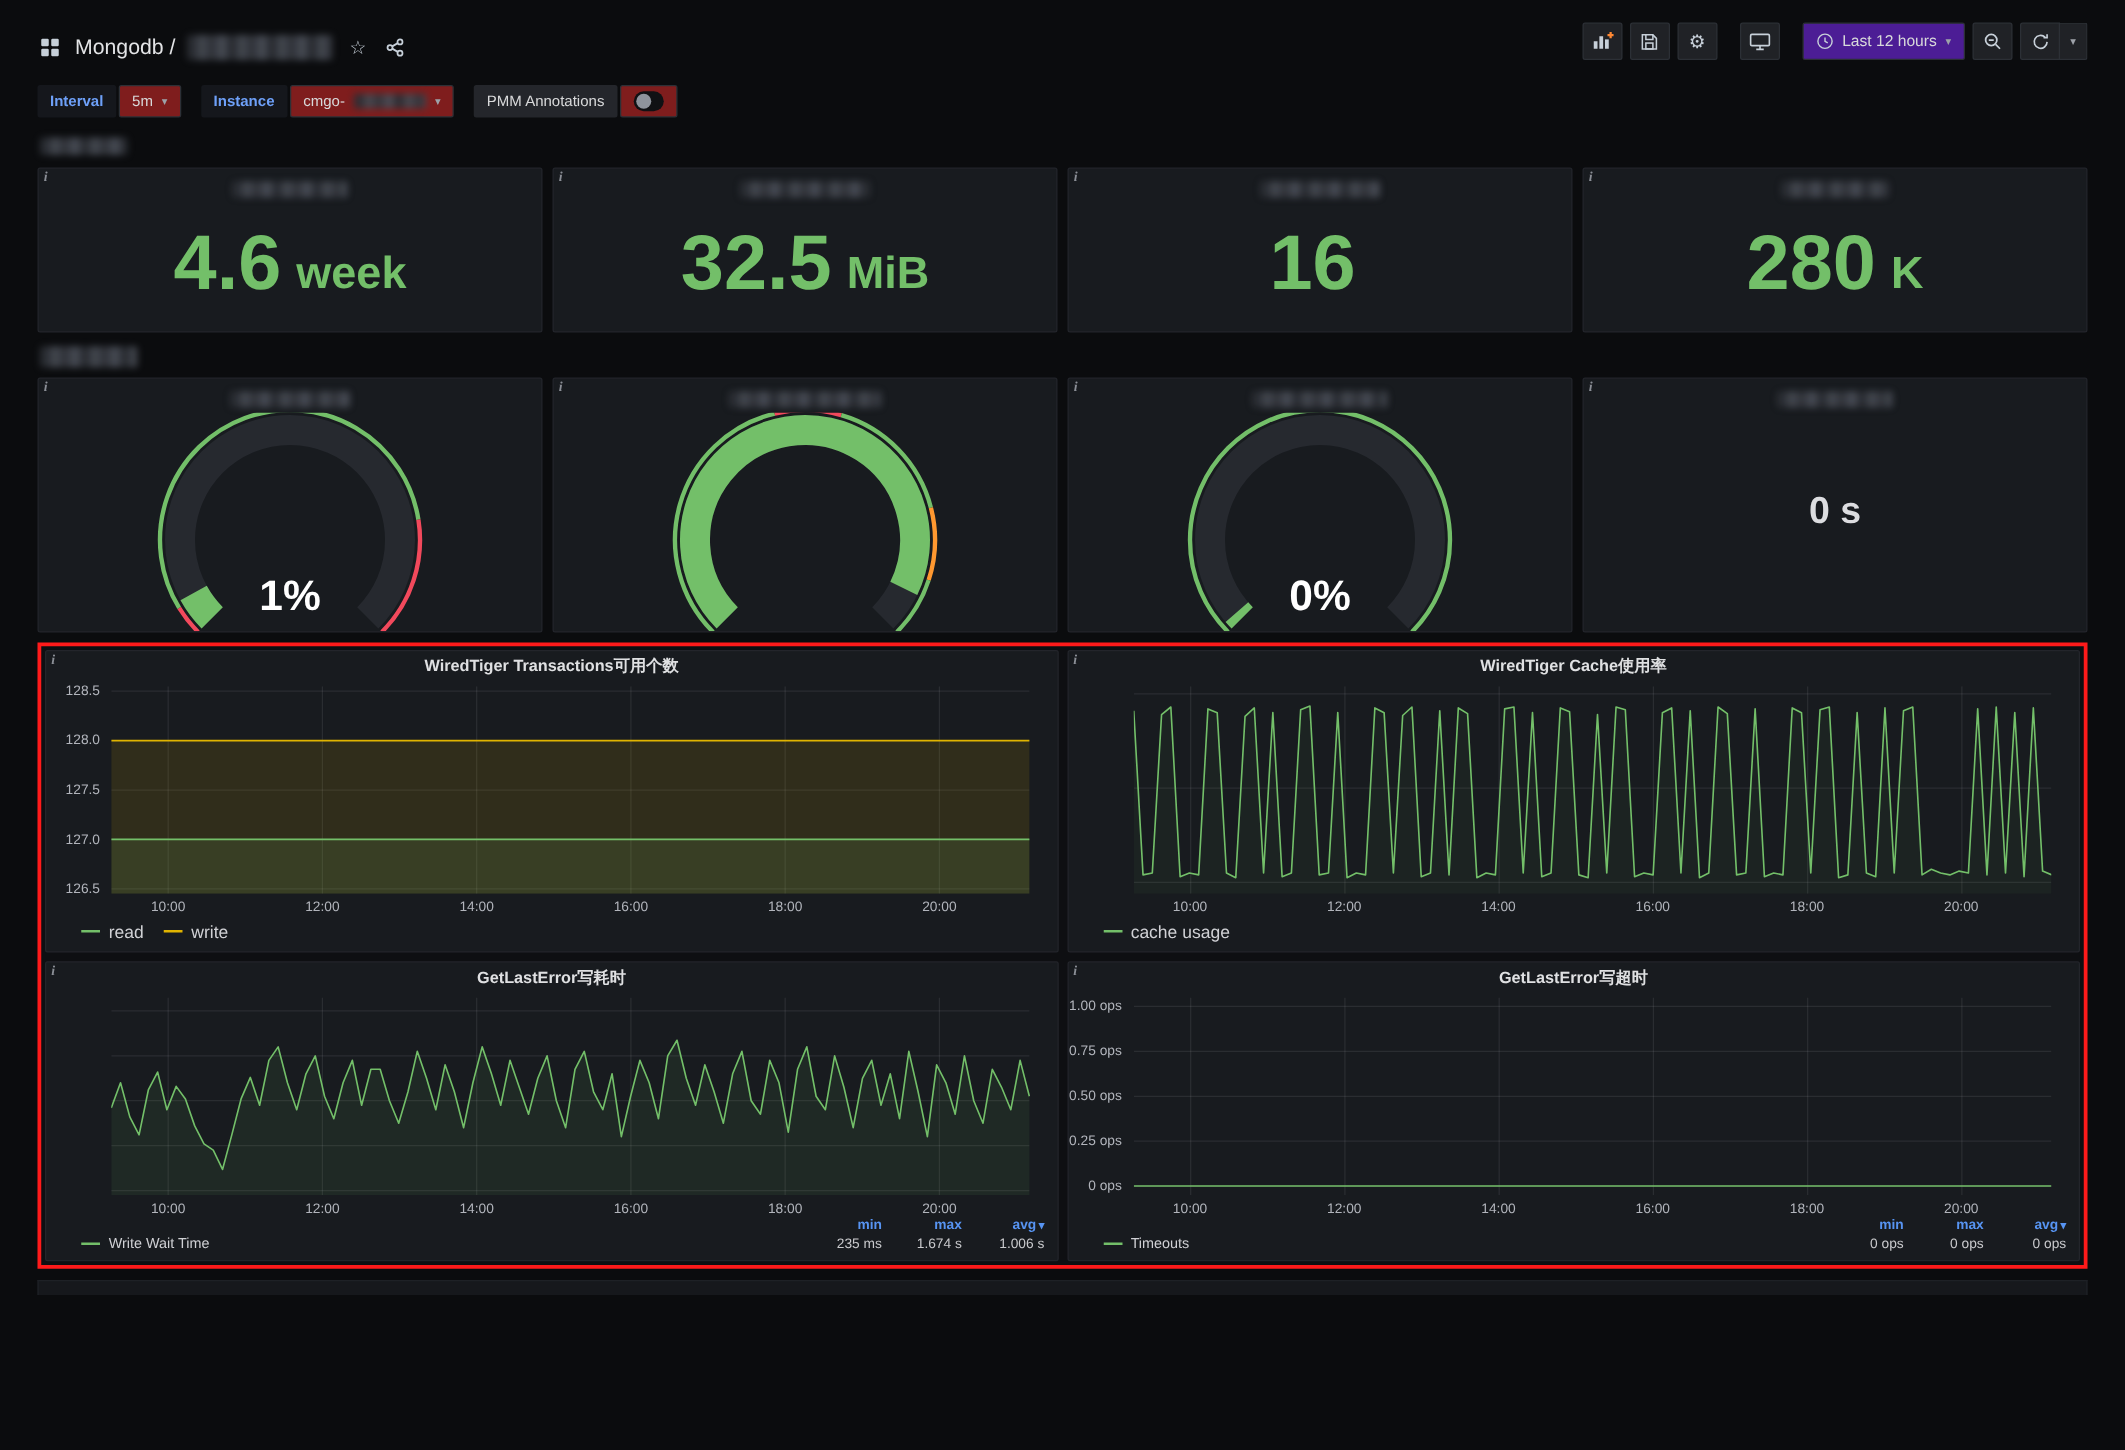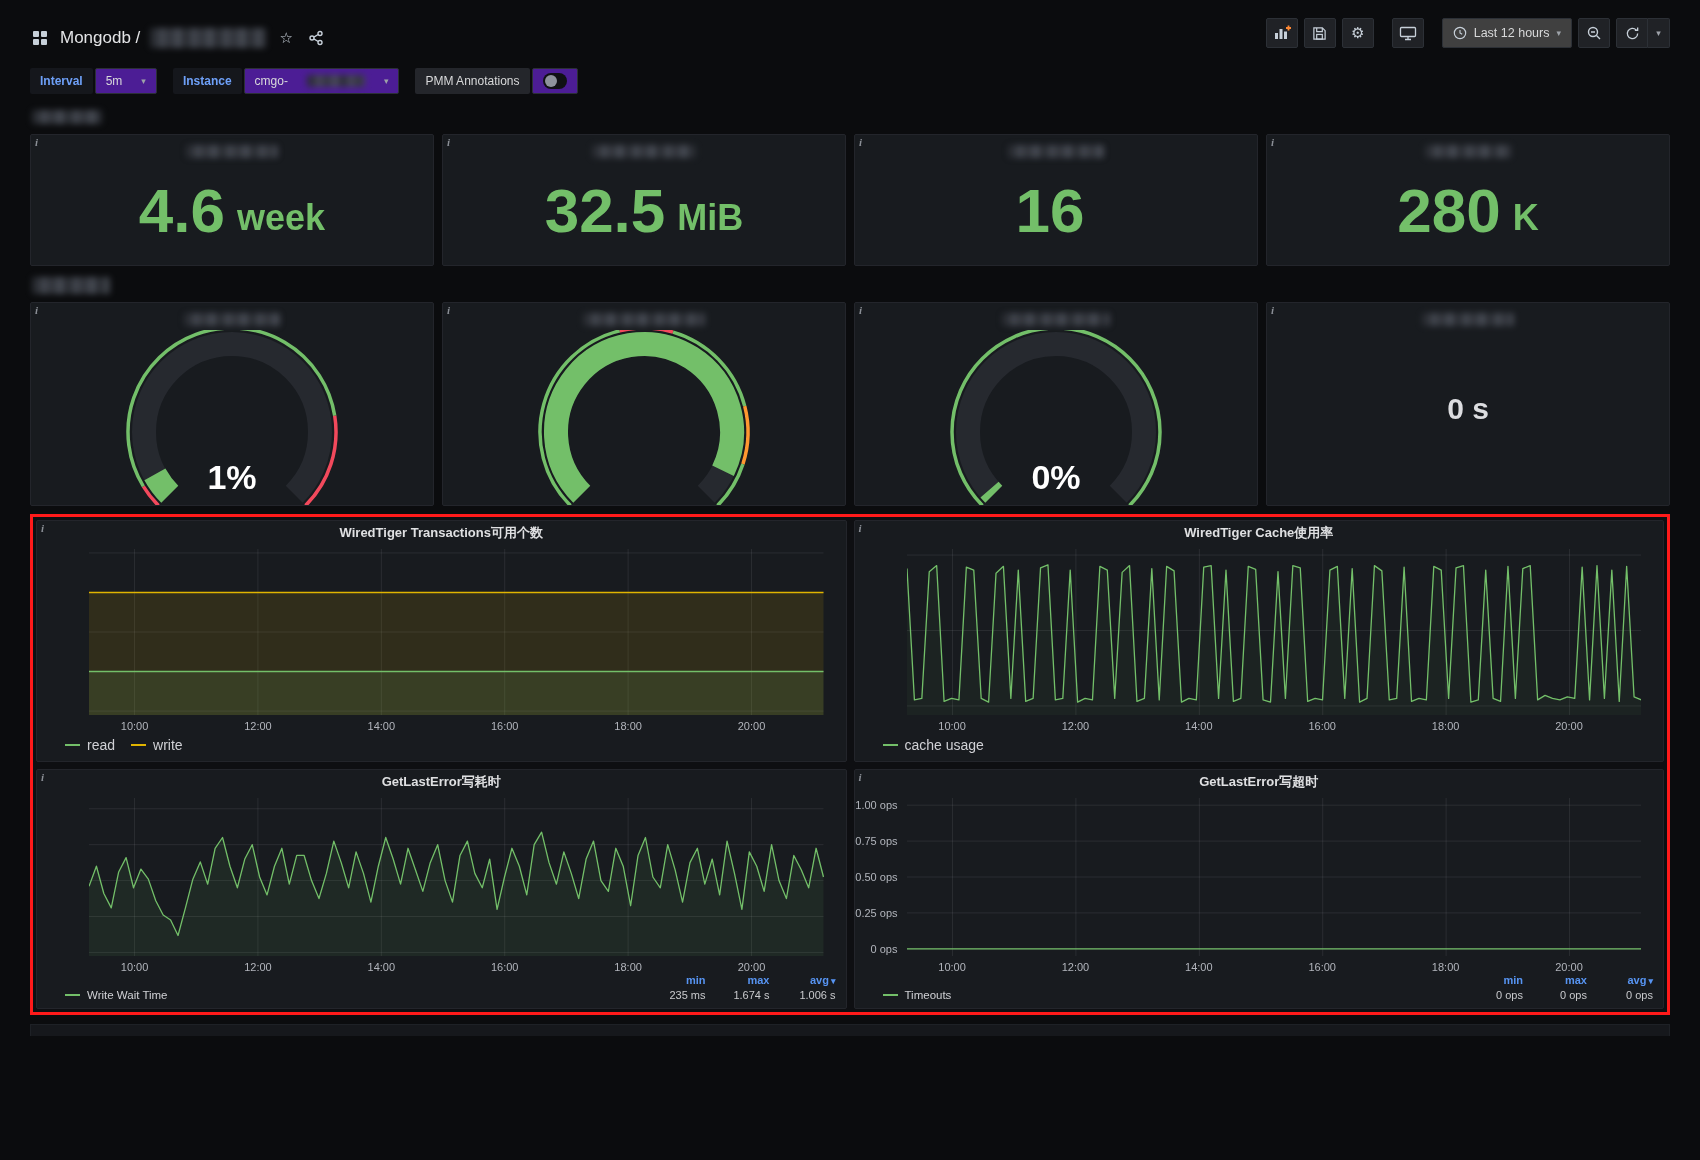--- a/index.html
+++ b/index.html
@@ -6,31 +6,31 @@
   body{width:1700px;height:1160px;overflow:hidden;font-family:"Liberation Sans",sans-serif;color:#d8d9da;}
   .page{width:1700px;height:1160px;background:#0b0c0e;box-sizing:border-box;padding:14px 30px 0 30px;}
   
   .topbar{display:flex;align-items:flex-end;justify-content:space-between;height:34px;margin-bottom:20px;}
   .topbar-left{display:flex;align-items:center;gap:10px;}
   .dash-title{font-size:17px;font-weight:500;color:#e3e4e6;}
   .plain-icon{display:inline-flex;align-items:center;justify-content:center;width:20px;height:20px;color:#c7d0d9;cursor:pointer;font-size:15px;}
   .topbar-right{display:flex;align-items:center;gap:6px;}
   .icon-btn{width:32px;height:30px;background:#202226;border:1px solid #2c3036;border-radius:2px;display:inline-flex;align-items:center;justify-content:center;cursor:pointer;color:#c7d0d9;box-sizing:border-box;font-size:15px;}
   .btn-gap{width:6px;}
-  .time-picker{height:30px;background:#404040;border:1px solid #2c3036;border-radius:2px;display:inline-flex;align-items:center;gap:7px;padding:0 10px;font-size:12.5px;color:#d8d9da;cursor:pointer;box-sizing:border-box;}
+  .time-picker{height:30px;background:#4c1d95;border:1px solid #2c3036;border-radius:2px;display:inline-flex;align-items:center;gap:7px;padding:0 10px;font-size:12.5px;color:#d8d9da;cursor:pointer;box-sizing:border-box;}
   .caret{font-size:9px;color:#9da2a9;line-height:1;}
   .split{display:inline-flex;}
   .split .icon-btn:first-child{border-top-right-radius:0;border-bottom-right-radius:0;}
   .split .icon-btn:last-child{border-left:none;border-top-left-radius:0;border-bottom-left-radius:0;width:22px;}
   
   .filterbar{display:flex;align-items:center;margin-bottom:14px;}
   .chip-group{display:flex;gap:2px;margin-right:16px;align-items:flex-end;}
   .chip{height:26px;display:inline-flex;align-items:center;padding:0 10px;font-size:12px;border-radius:2px;box-sizing:border-box;}
   .chip-label{background:#15171c;color:#6ea0f8;font-weight:700;}
-  .chip-value{background:#4c1d95;border:1px solid #2c3036;color:#d8d9da;gap:19px;cursor:pointer;}
+  .chip-value{background:#7f1d1d;border:1px solid #2c3036;color:#d8d9da;gap:7px;cursor:pointer;}
   .chip-plain{background:#24262b;color:#d8d9da;}
   .toggle-box{width:46px;justify-content:center;}
   .toggle{width:30px;height:16px;border-radius:8px;background:#101114;position:relative;display:inline-block;cursor:pointer;}
   .toggle .knob{position:absolute;left:2px;top:2px;width:12px;height:12px;border-radius:50%;background:#8e939c;}
   
   .blur{display:inline-block;border-radius:2px;filter:blur(3px);opacity:.95;background:repeating-linear-gradient(90deg,#2c2f35 0 8px,#43474f 8px 16px,#34373e 16px 24px,#474b54 24px 32px);}
   .row-head{margin:4px 0 8px 2px;height:18px;display:flex;align-items:center;}
   
   .panel{background:#181b1f;border:1px solid #23252b;border-radius:2px;position:relative;box-sizing:border-box;}
   .info-corner{position:absolute;top:1px;left:4px;font:italic 700 11px "Liberation Serif",serif;color:#8b8f96;z-index:3;cursor:pointer;}
@@ -287,20 +287,27 @@
         </div>
       <div class="text-panel-value">0 s</div>
     </div>
   </section>
 
   <section class="highlight">
     <div class="panel chart-panel">
       <span class="info-corner">i</span>
       <div class="chart-title">WiredTiger Transactions可用个数</div>
       <div class="chart-body">
+        <div class="ycol">
+            <span class="ytick" style="top: 2.38095%;">128.5</span>
+            <span class="ytick" style="top: 26.1905%;">128.0</span>
+            <span class="ytick" style="top: 50%;">127.5</span>
+            <span class="ytick" style="top: 73.8095%;">127.0</span>
+            <span class="ytick" style="top: 97.619%;">126.5</span>
+          </div>
         <div class="plot">
             <svg viewBox="0 0 1000 1000" preserveAspectRatio="none">
               <line x1="0" y1="23.80952380952913" x2="1000" y2="23.80952380952913" stroke="rgba(204,204,220,0.10)" vector-effect="non-scaling-stroke"></line>
               <line x1="0" y1="261.90476190476625" x2="1000" y2="261.90476190476625" stroke="rgba(204,204,220,0.10)" vector-effect="non-scaling-stroke"></line>
               <line x1="0" y1="500.00000000000335" x2="1000" y2="500.00000000000335" stroke="rgba(204,204,220,0.10)" vector-effect="non-scaling-stroke"></line>
               <line x1="0" y1="738.0952380952405" x2="1000" y2="738.0952380952405" stroke="rgba(204,204,220,0.10)" vector-effect="non-scaling-stroke"></line>
               <line x1="0" y1="976.1904761904776" x2="1000" y2="976.1904761904776" stroke="rgba(204,204,220,0.10)" vector-effect="non-scaling-stroke"></line>
               <line x1="62" y1="0" x2="62" y2="1000" stroke="rgba(204,204,220,0.10)" vector-effect="non-scaling-stroke"></line>
               <line x1="230" y1="0" x2="230" y2="1000" stroke="rgba(204,204,220,0.10)" vector-effect="non-scaling-stroke"></line>
               <line x1="398" y1="0" x2="398" y2="1000" stroke="rgba(204,204,220,0.10)" vector-effect="non-scaling-stroke"></line>

